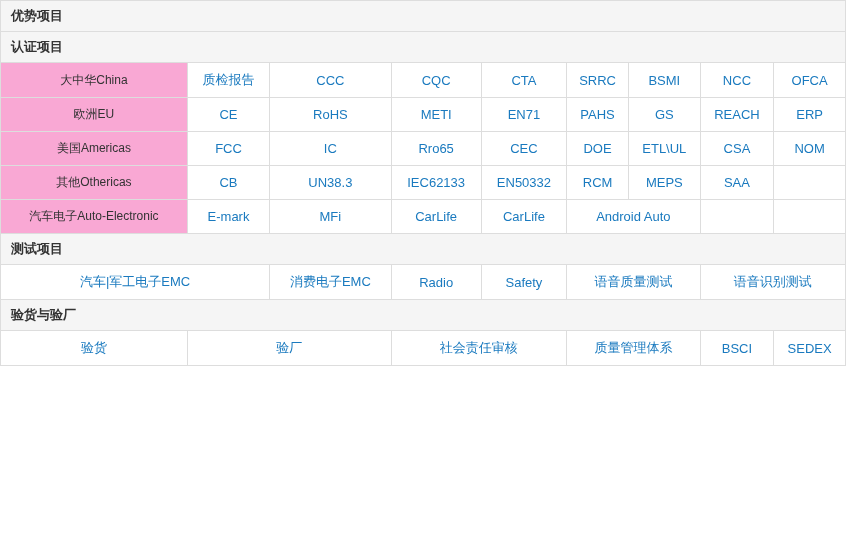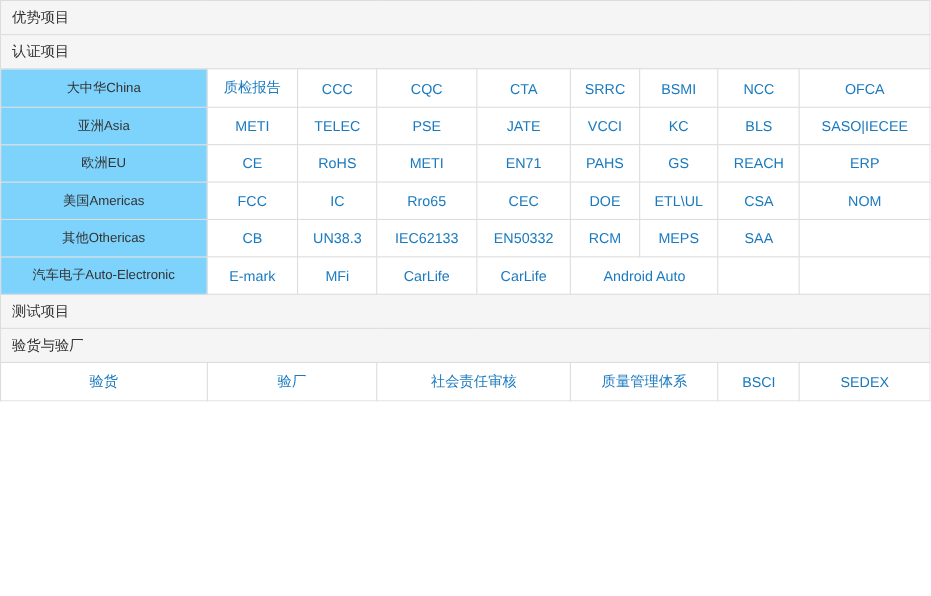--- a/index.html
+++ b/index.html
@@ -20,27 +20,27 @@
       border: 1px solid #ddd;
       padding: 8px 4px;
       text-align: center;
       color: #1a7abf;
       font-size: 13px;
     }
 
     td.label-cell {
       color: #333;
       font-size: 12px;
-      background: #7dd3fc;
+      background: #f9a8d4;
     }
 
     .section-header-td {
       background: #f5f5f5;
       color: #333;
-      font-weight: normal;
+      font-weight: bold;
       text-align: left;
       padding: 6px 10px;
       font-size: 13px;
     }
   </style>
 </head>
 <body>
 
 <table>
 
@@ -58,31 +58,20 @@
     <td>质检报告</td>
     <td>CCC</td>
     <td>CQC</td>
     <td>CTA</td>
     <td>SRRC</td>
     <td>BSMI</td>
     <td>NCC</td>
     <td>OFCA</td>
   </tr>
 
-  <tr>
-    <td class="label-cell">亚洲Asia</td>
-    <td>METI</td>
-    <td>TELEC</td>
-    <td>PSE</td>
-    <td>JATE</td>
-    <td>VCCI</td>
-    <td>KC</td>
-    <td>BLS</td>
-    <td>SASO|IECEE</td>
-  </tr>
 
   <tr>
     <td class="label-cell">欧洲EU</td>
     <td>CE</td>
     <td>RoHS</td>
     <td>METI</td>
     <td>EN71</td>
     <td>PAHS</td>
     <td>GS</td>
     <td>REACH</td>
@@ -120,20 +109,28 @@
     <td>CarLife</td>
     <td>CarLife</td>
     <td colspan="2">Android Auto</td>
     <td></td>
     <td></td>
   </tr>
 
   <tr>
     <td class="section-header-td" colspan="9">测试项目</td>
   </tr>
+  <tr>
+    <td colspan="2">汽车|军工电子EMC</td>
+    <td>消费电子EMC</td>
+    <td>Radio</td>
+    <td>Safety</td>
+    <td colspan="2">语音质量测试</td>
+    <td colspan="2">语音识别测试</td>
+  </tr>
 
   <tr>
     <td class="section-header-td" colspan="9">验货与验厂</td>
   </tr>
   <tr>
     <td>验货</td>
     <td colspan="2">验厂</td>
     <td colspan="2">社会责任审核</td>
     <td colspan="2">质量管理体系</td>
     <td>BSCI</td>

